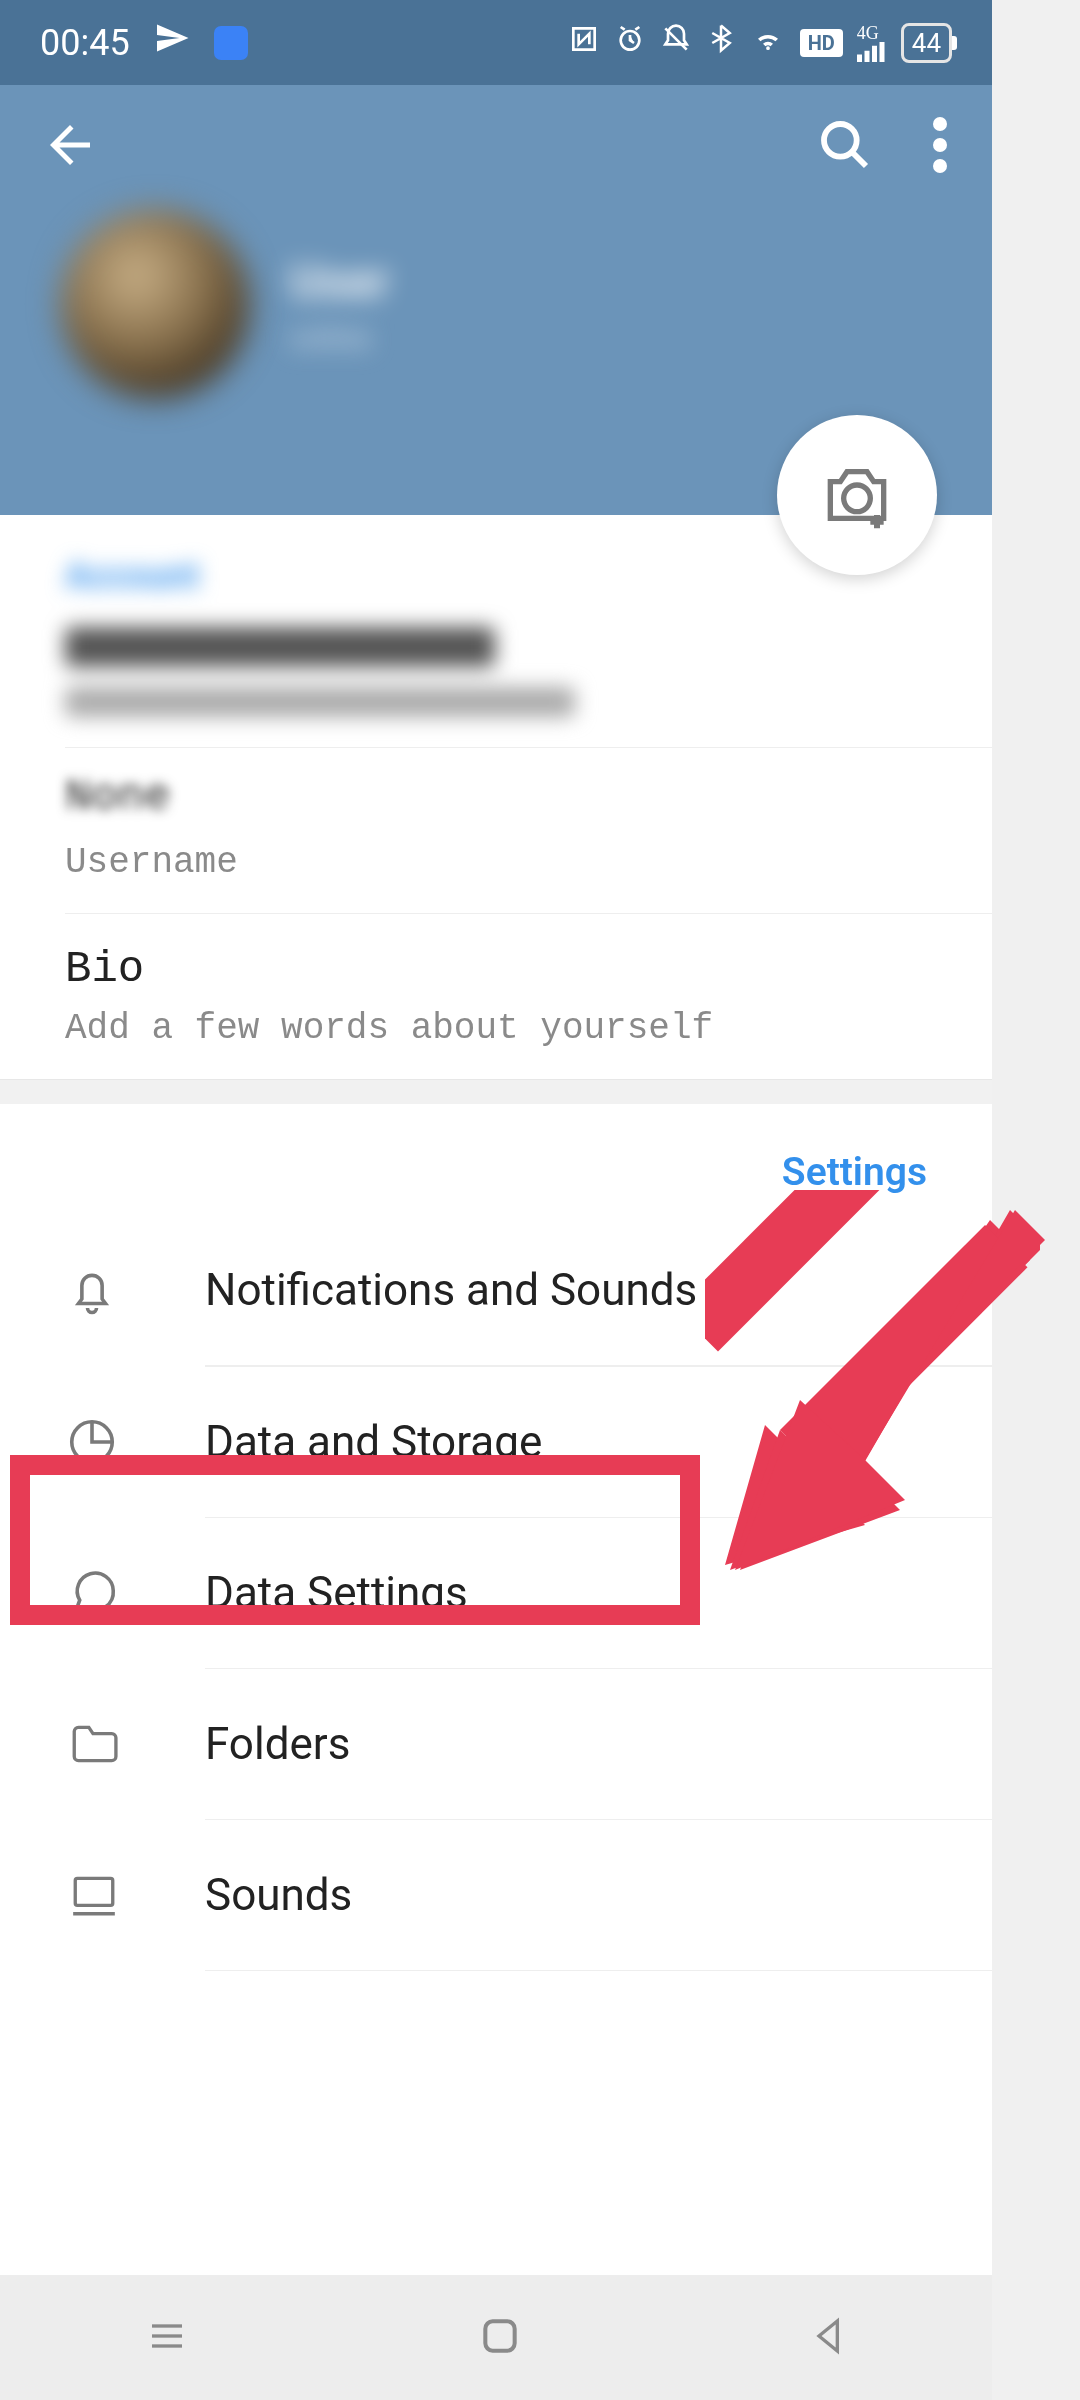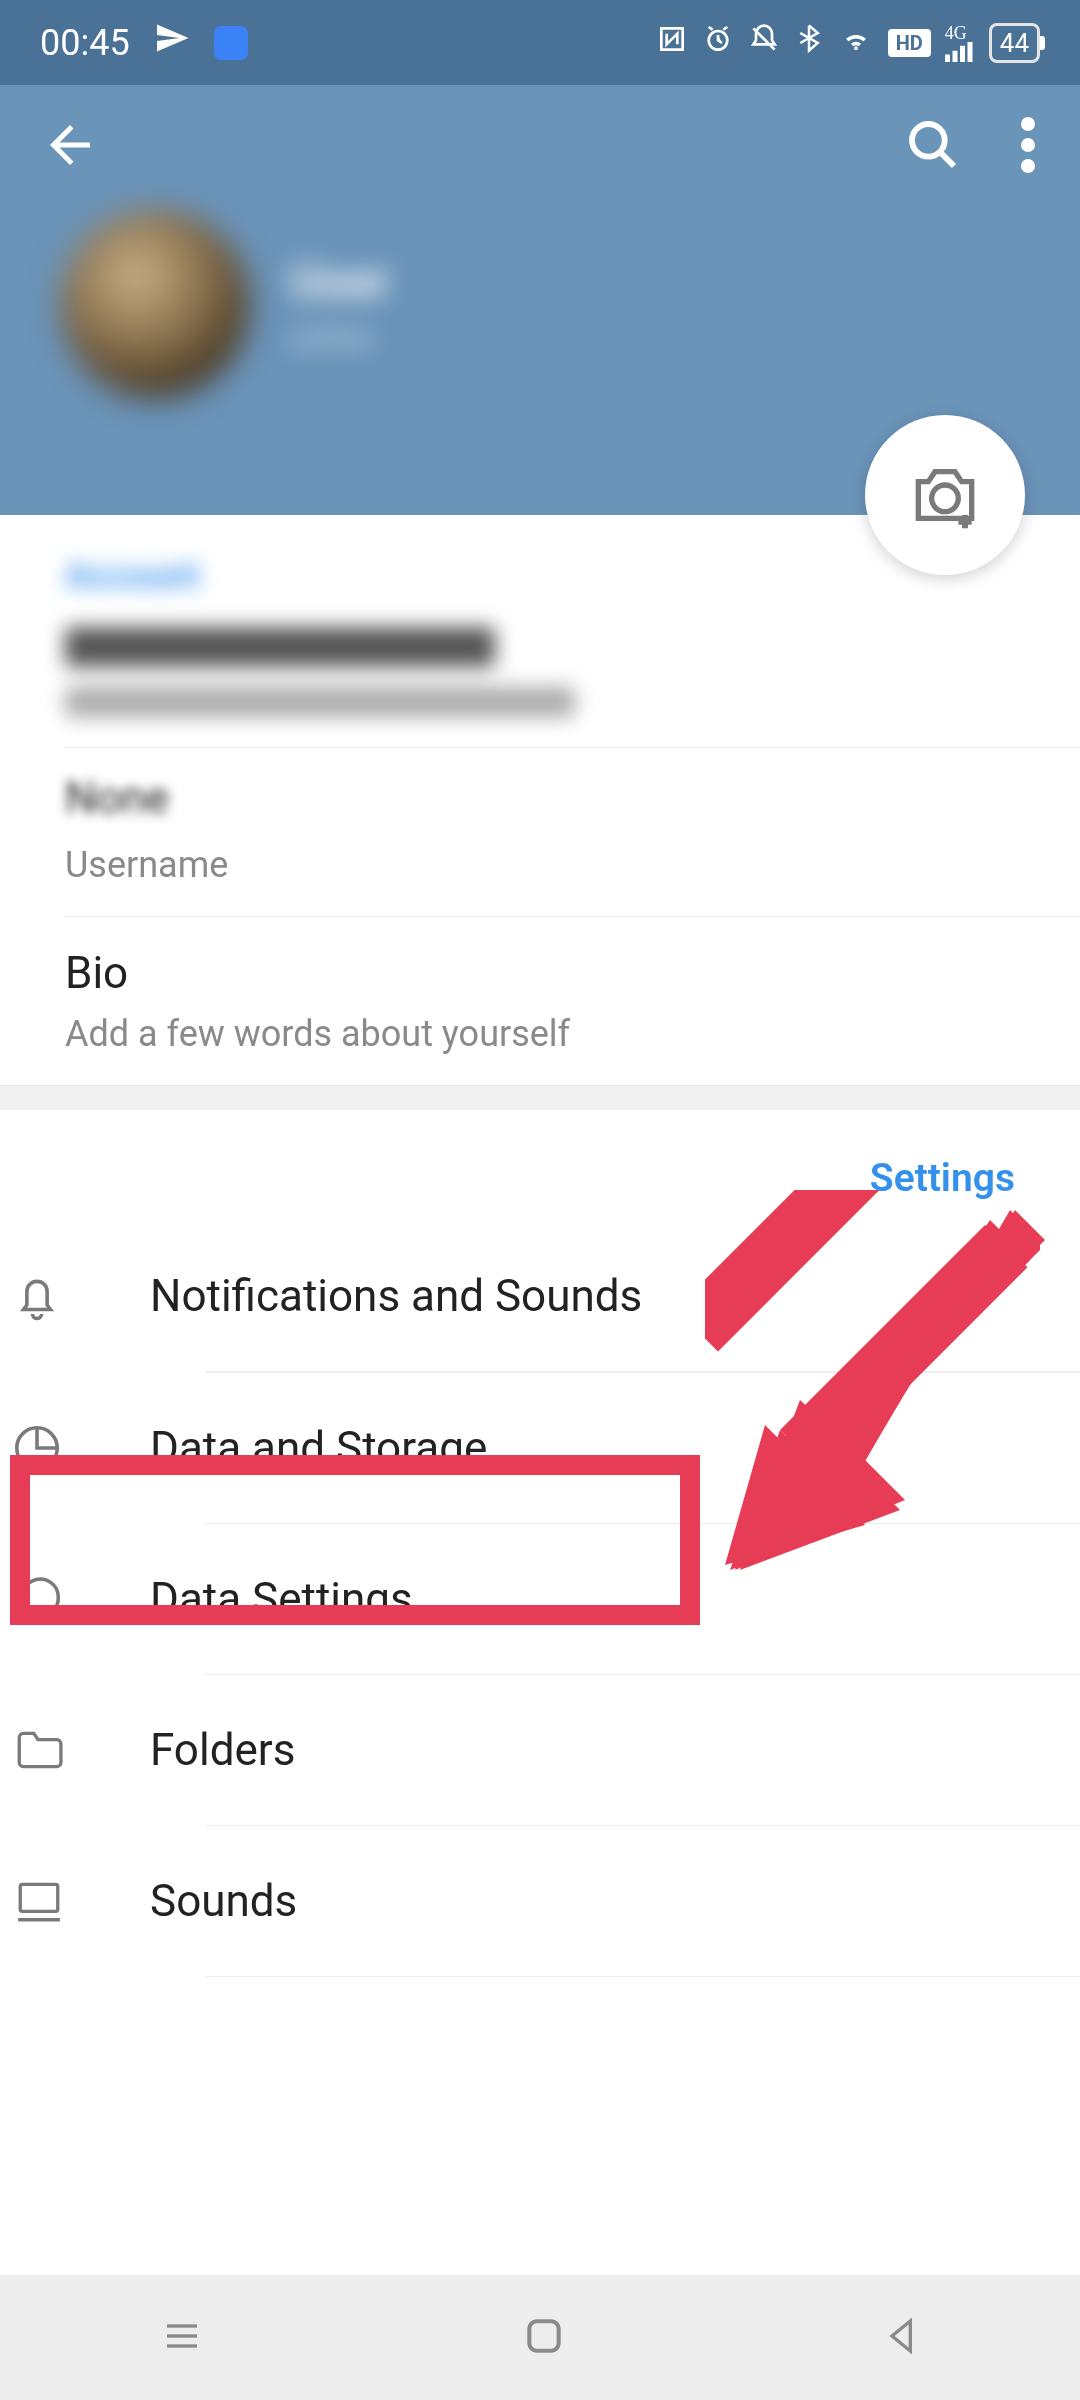--- a/index.html
+++ b/index.html
@@ -1,17 +1,17 @@
 <!DOCTYPE html>
 <html><head>
 <meta charset="utf-8">
 <style>
   * { margin: 0; padding: 0; box-sizing: border-box; }
   html, body { width: 1080px; height: 2400px; font-family: -apple-system, Roboto, sans-serif; background: #f0f0f0; overflow: hidden; }
-  .screen { width: 1080px; height: 2400px; background: #fff; position: relative; display: flex; flex-direction: column; }
+  .screen { width: 992px; height: 2400px; background: #fff; position: relative; display: flex; flex-direction: column; }
   
   .status-bar { height: 85px; background: #4a7296; display: flex; align-items: center; justify-content: space-between; padding: 0 40px; color: #fff; font-size: 36px; }
   .status-left { display: flex; align-items: center; gap: 24px; }
   .status-right { display: flex; align-items: center; gap: 14px; }
   .status-bar svg { fill: #fff; }
   .battery-box { display: inline-flex; align-items: center; border: 3px solid #e5e5e5; border-radius: 8px; padding: 2px 8px; font-size: 26px; position: relative; }
   .battery-box::after { content:""; position:absolute; right:-8px; top:50%; transform:translateY(-50%); width:5px; height:14px; background:#fff; border-radius:0 3px 3px 0;}
   .signal-4g { font-size:20px; line-height:1; display:flex; flex-direction:column; align-items:flex-start; }
   
   .header { background: #6b94b9; height: 430px; position: relative; }
@@ -23,28 +23,28 @@
   .profile-name { color: #fff; font-size: 48px; font-weight: 600; }
   .profile-status { color: #d6e3ef; font-size: 30px; margin-top: 10px; }
   .camera-fab { position: absolute; right: 55px; bottom: -60px; width: 160px; height: 160px; border-radius: 50%; background: #fff; box-shadow: 0 4px 16px rgba(0,0,0,0.18); display:flex; align-items:center; justify-content:center; z-index: 10; }
   
   .content { flex: 1; background: #fff; }
   .blurred-section { padding: 40px 65px 30px 65px; filter: blur(10px); }
   .section-title-acc { color: #3390ec; font-size: 36px; font-weight: 600; margin-bottom: 30px;}
   .acc-line1 { background: #555; height: 40px; width: 430px; border-radius: 6px; margin-bottom: 20px;}
   .acc-line2 { background: #aaa; height: 30px; width: 510px; border-radius: 6px;}
   .divider-right { height: 1px; background: #eee; margin-left: 65px; }
-  .account-item { padding: 30px 65px; }
+  .account-item { padding: 30px 65px; font-family: Liberation Mono, monospace; }
   .item-primary { font-size: 44px; color: #222; }
   .item-primary.blurred { filter: blur(6px); position: relative; top: -6px; }
   .item-secondary { font-size: 36px; color: #8a8a8a; margin-top: 14px; }
   .gap-band { height: 25px; background: #f1f1f1; border-top: 1px solid #e7e7e7; }
   .section-title { color: #3390ec; font-size: 39px; font-weight: 600; padding: 45px 65px 20px 92px; text-align: right; }
   .settings-list { display: flex; flex-direction: column; }
-  .settings-row { display: flex; align-items: center; height: 150px; }
+  .settings-row { display: flex; align-items: center; height: 150px; padding-left: 55px; }
   .settings-row .icon-wrap { width: 150px; display:flex; align-items:center; justify-content:flex-start; padding-left: 10px;}
   .settings-row .row-label { font-size: 44px; color: #222; }
   .row-sep { height: 1px; background: #eee; margin-left: 205px; }
   
   .highlight-box { position: absolute; border: 20px solid #e73c55; left: 10px; top: 1455px; width: 690px; height: 170px; z-index: 20; pointer-events: none; }
   .arrow { position: absolute; left: 710px; top: 1200px; z-index: 20; pointer-events: none; }
   
   .nav-bar { height: 125px; background: #ededed; display: flex; align-items: center; justify-content: space-around; }
 </style>
 </head>

